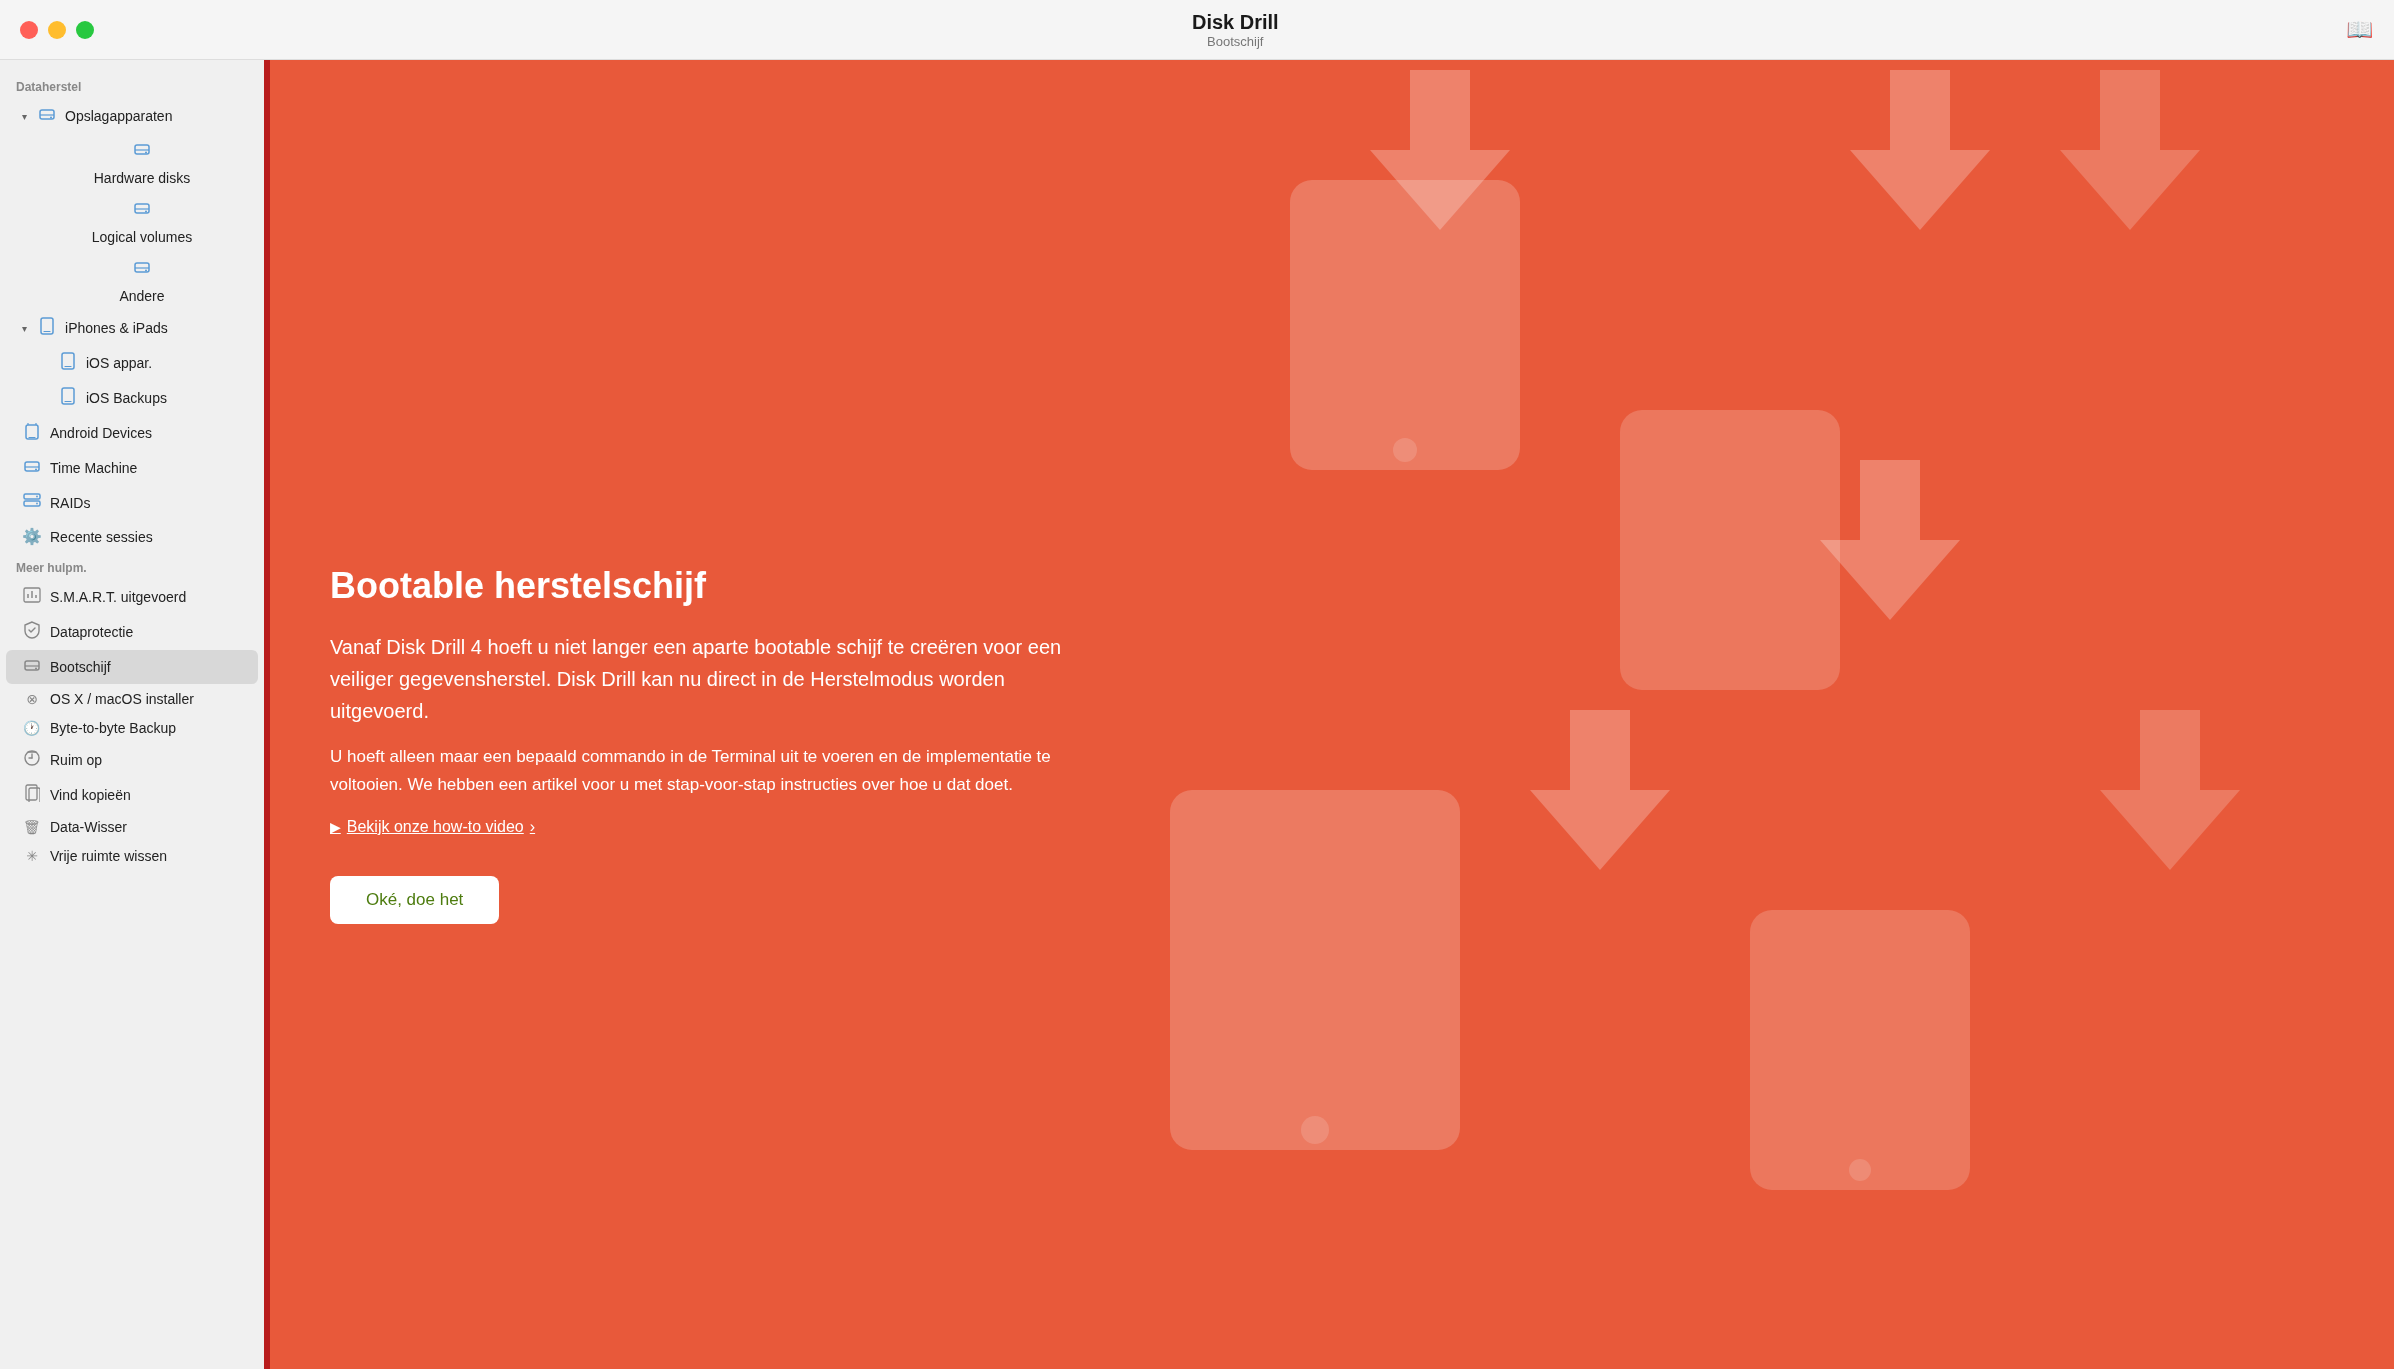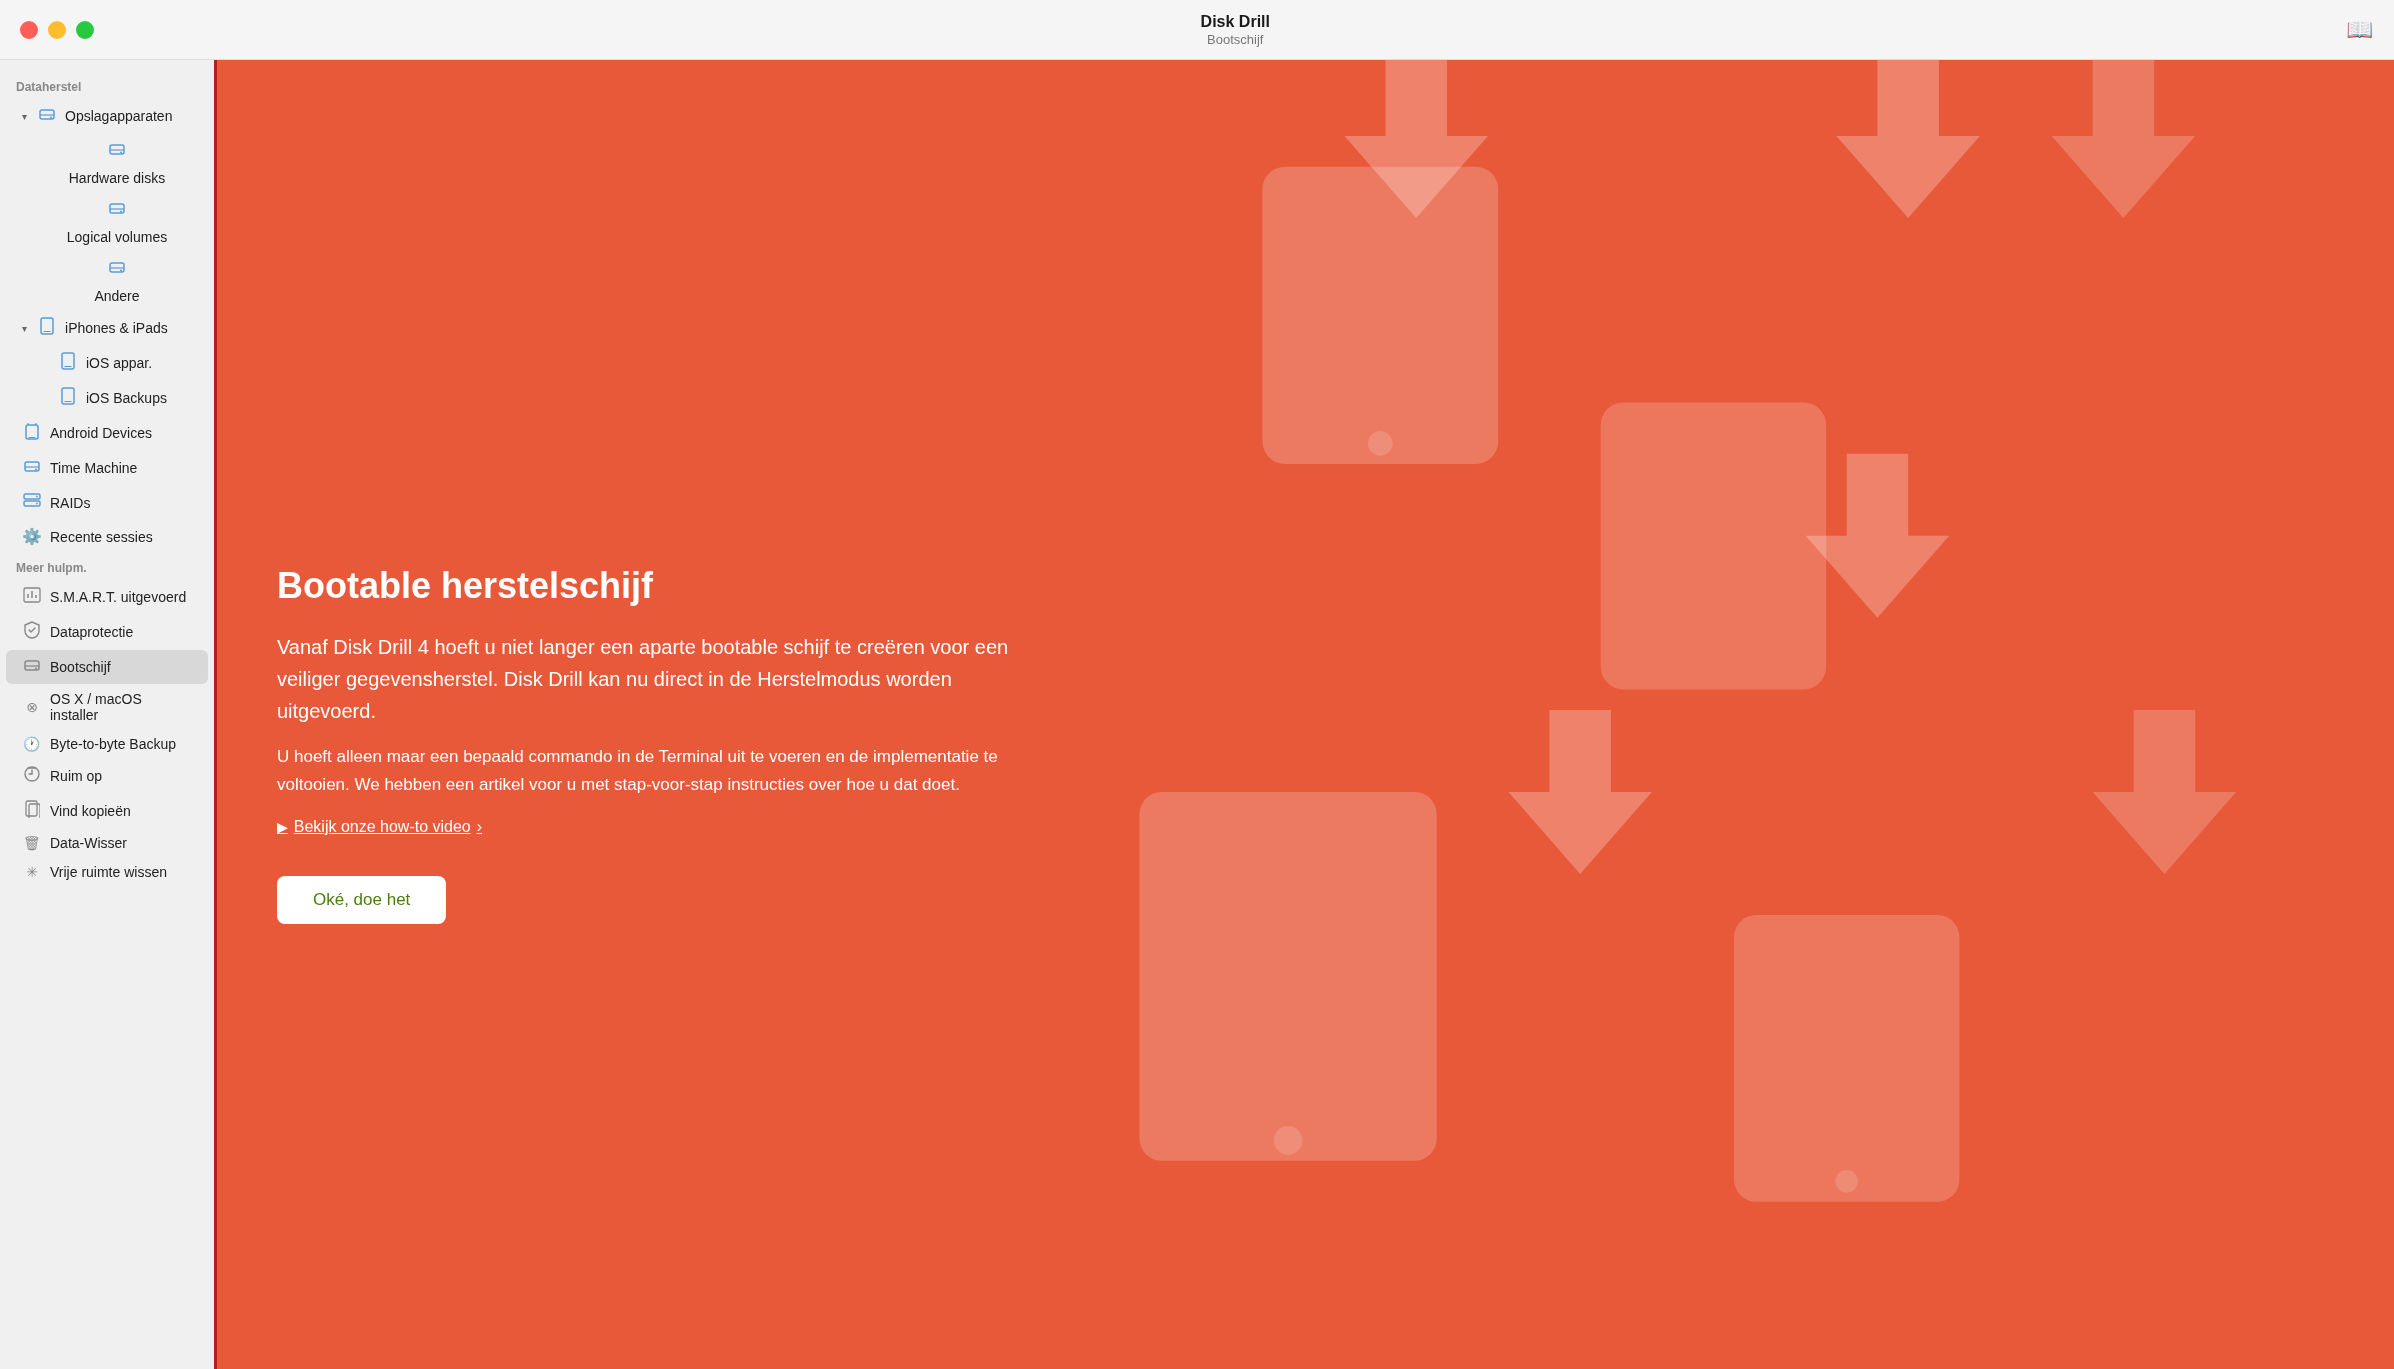--- a/index.html
+++ b/index.html
@@ -25,21 +25,21 @@
     }
     .traffic-light.red { background: #ff5f57; }
     .traffic-light.yellow { background: #ffbd2e; }
     .traffic-light.green { background: #28c840; }
 
     .titlebar-text {
       flex: 1;
       text-align: center;
     }
     .titlebar-title {
-      font-size: 16px;
+      font-size: 20px;
       font-weight: 600;
       color: #1a1a1a;
       line-height: 1.2;
     }
     .titlebar-subtitle {
       font-size: 13px;
       color: #777;
     }
 
     .titlebar-icon {
@@ -50,23 +50,23 @@
 
     
     .app-body {
       display: flex;
       flex: 1;
       overflow: hidden;
     }
 
     
     .sidebar {
-      width: 217px;
+      width: 270px;
       background: #f0f0f0;
-      border-right: 3px solid #b91c1c;
+      border-right: 6px solid #b91c1c;
       overflow-y: auto;
       flex-shrink: 0;
       padding: 12px 0;
     }
 
     .sidebar-section-label {
       font-size: 12px;
       font-weight: 600;
       color: #888;
       padding: 8px 16px 4px 16px;

